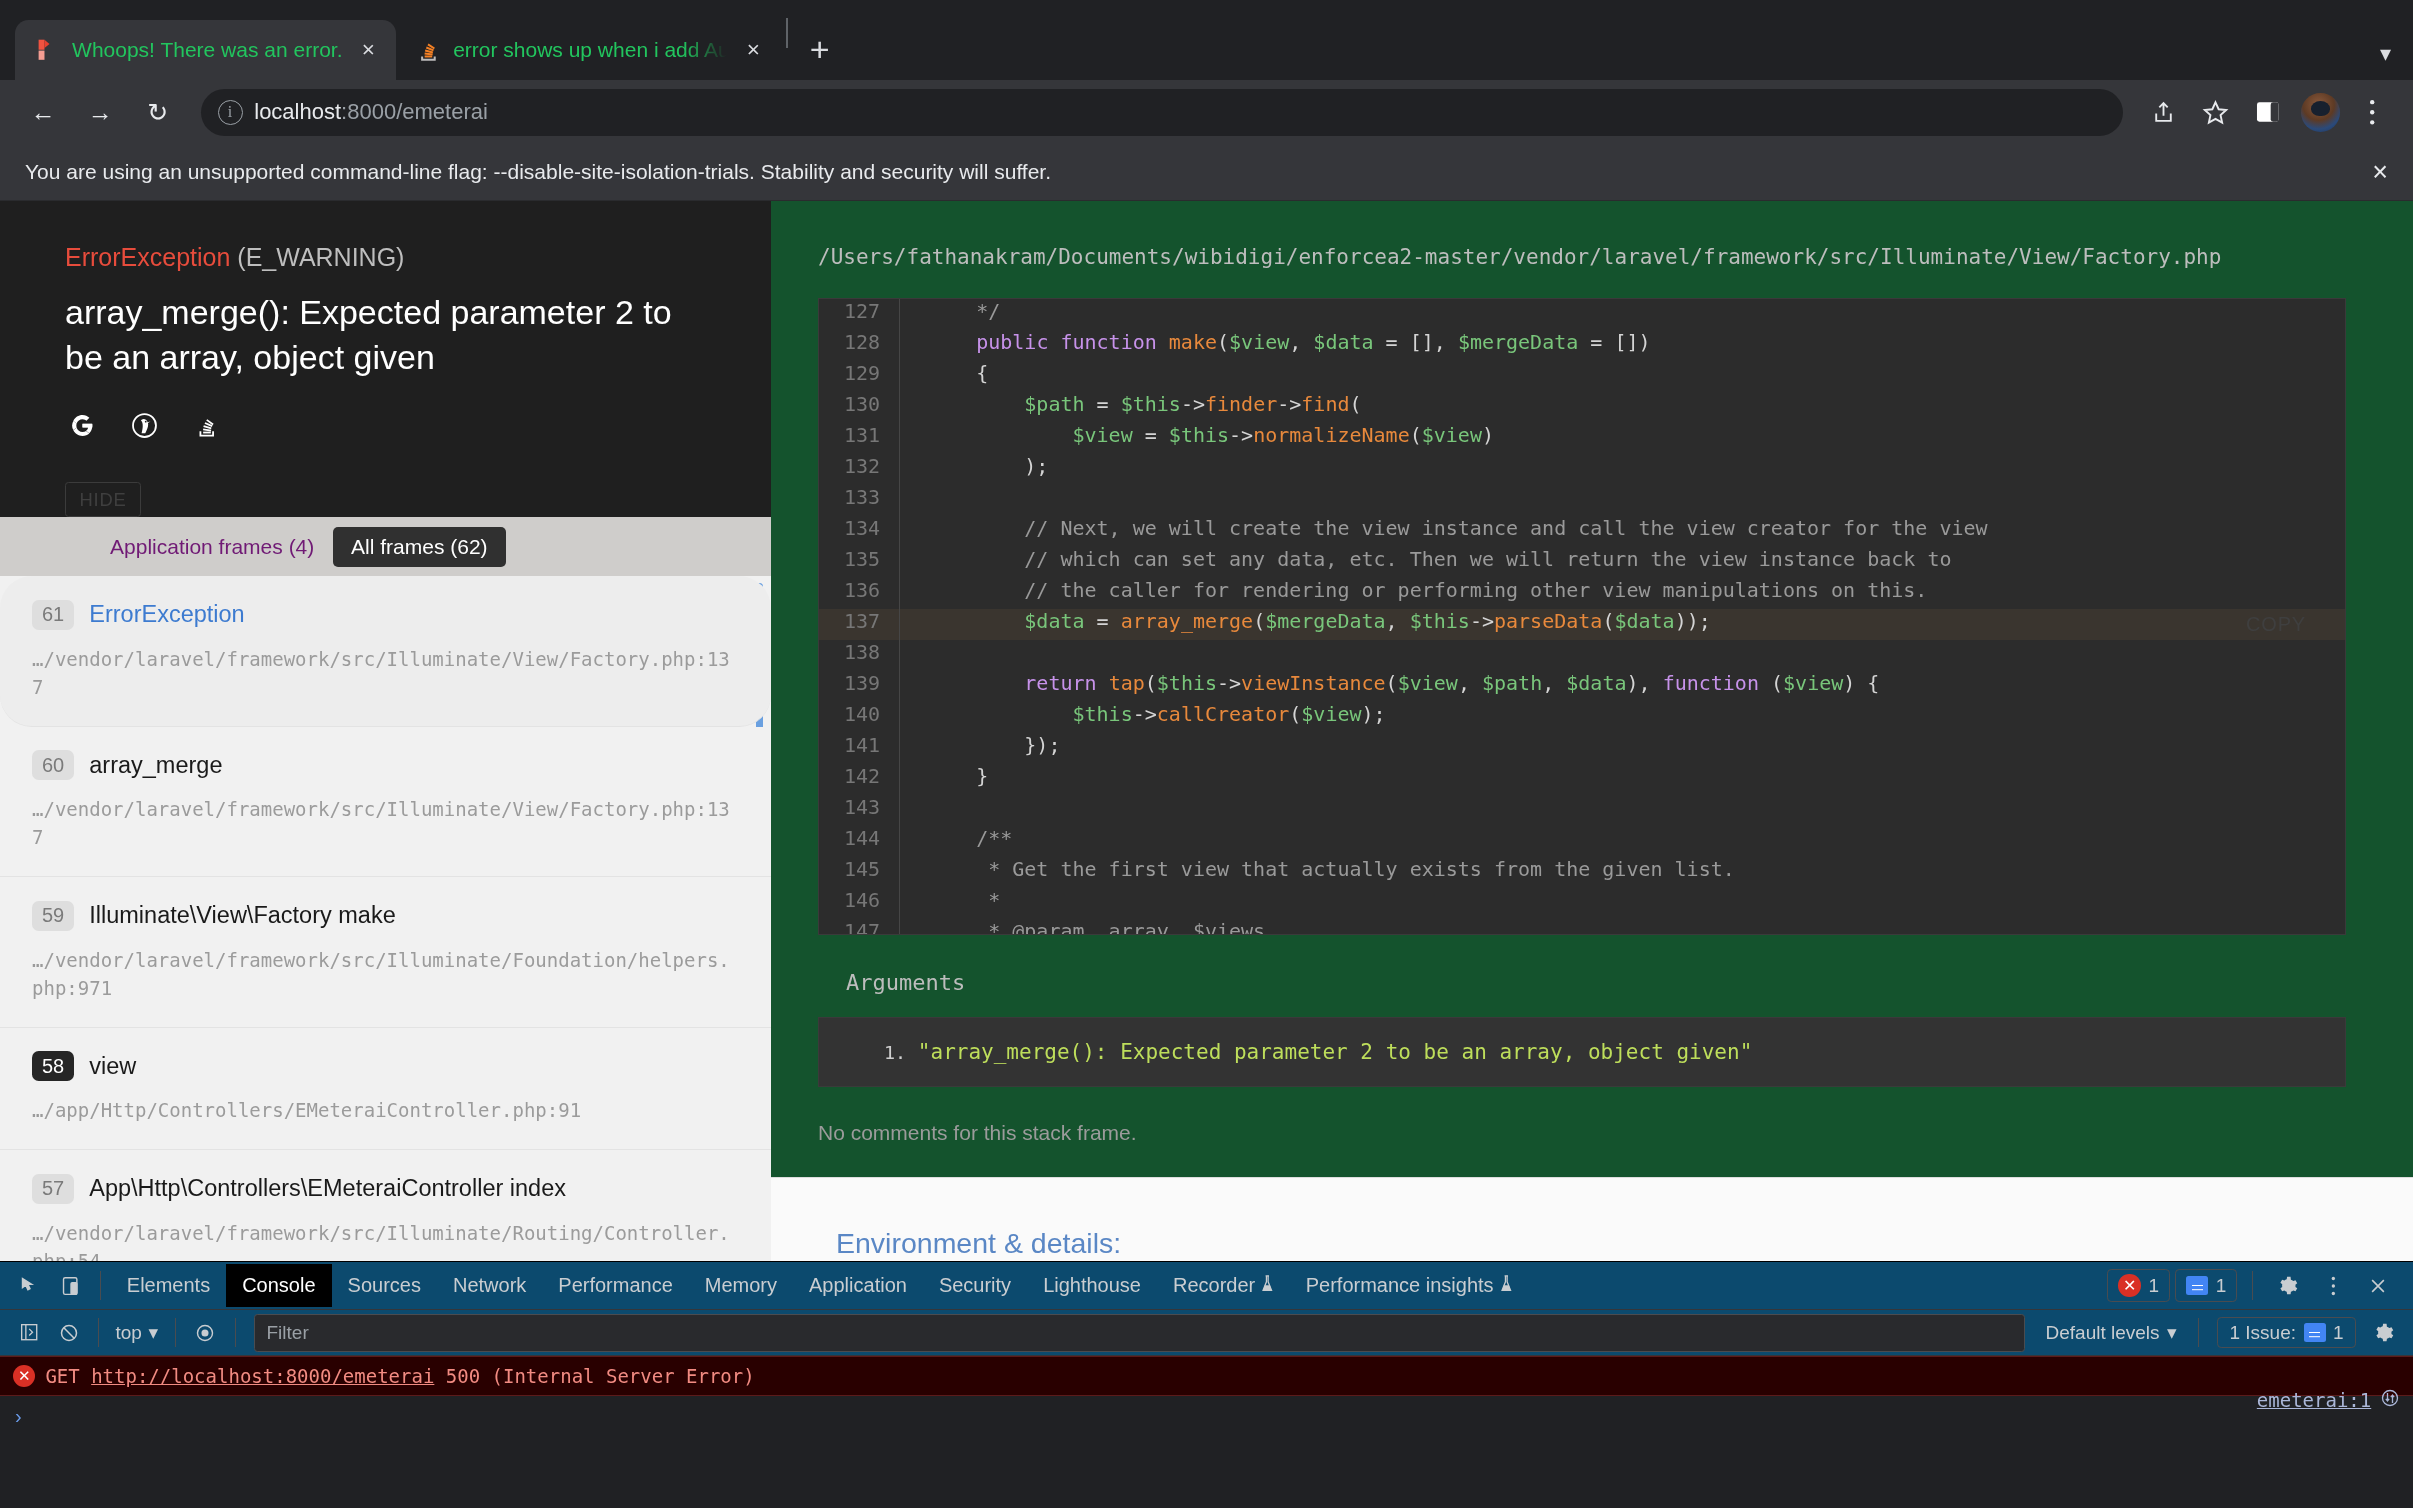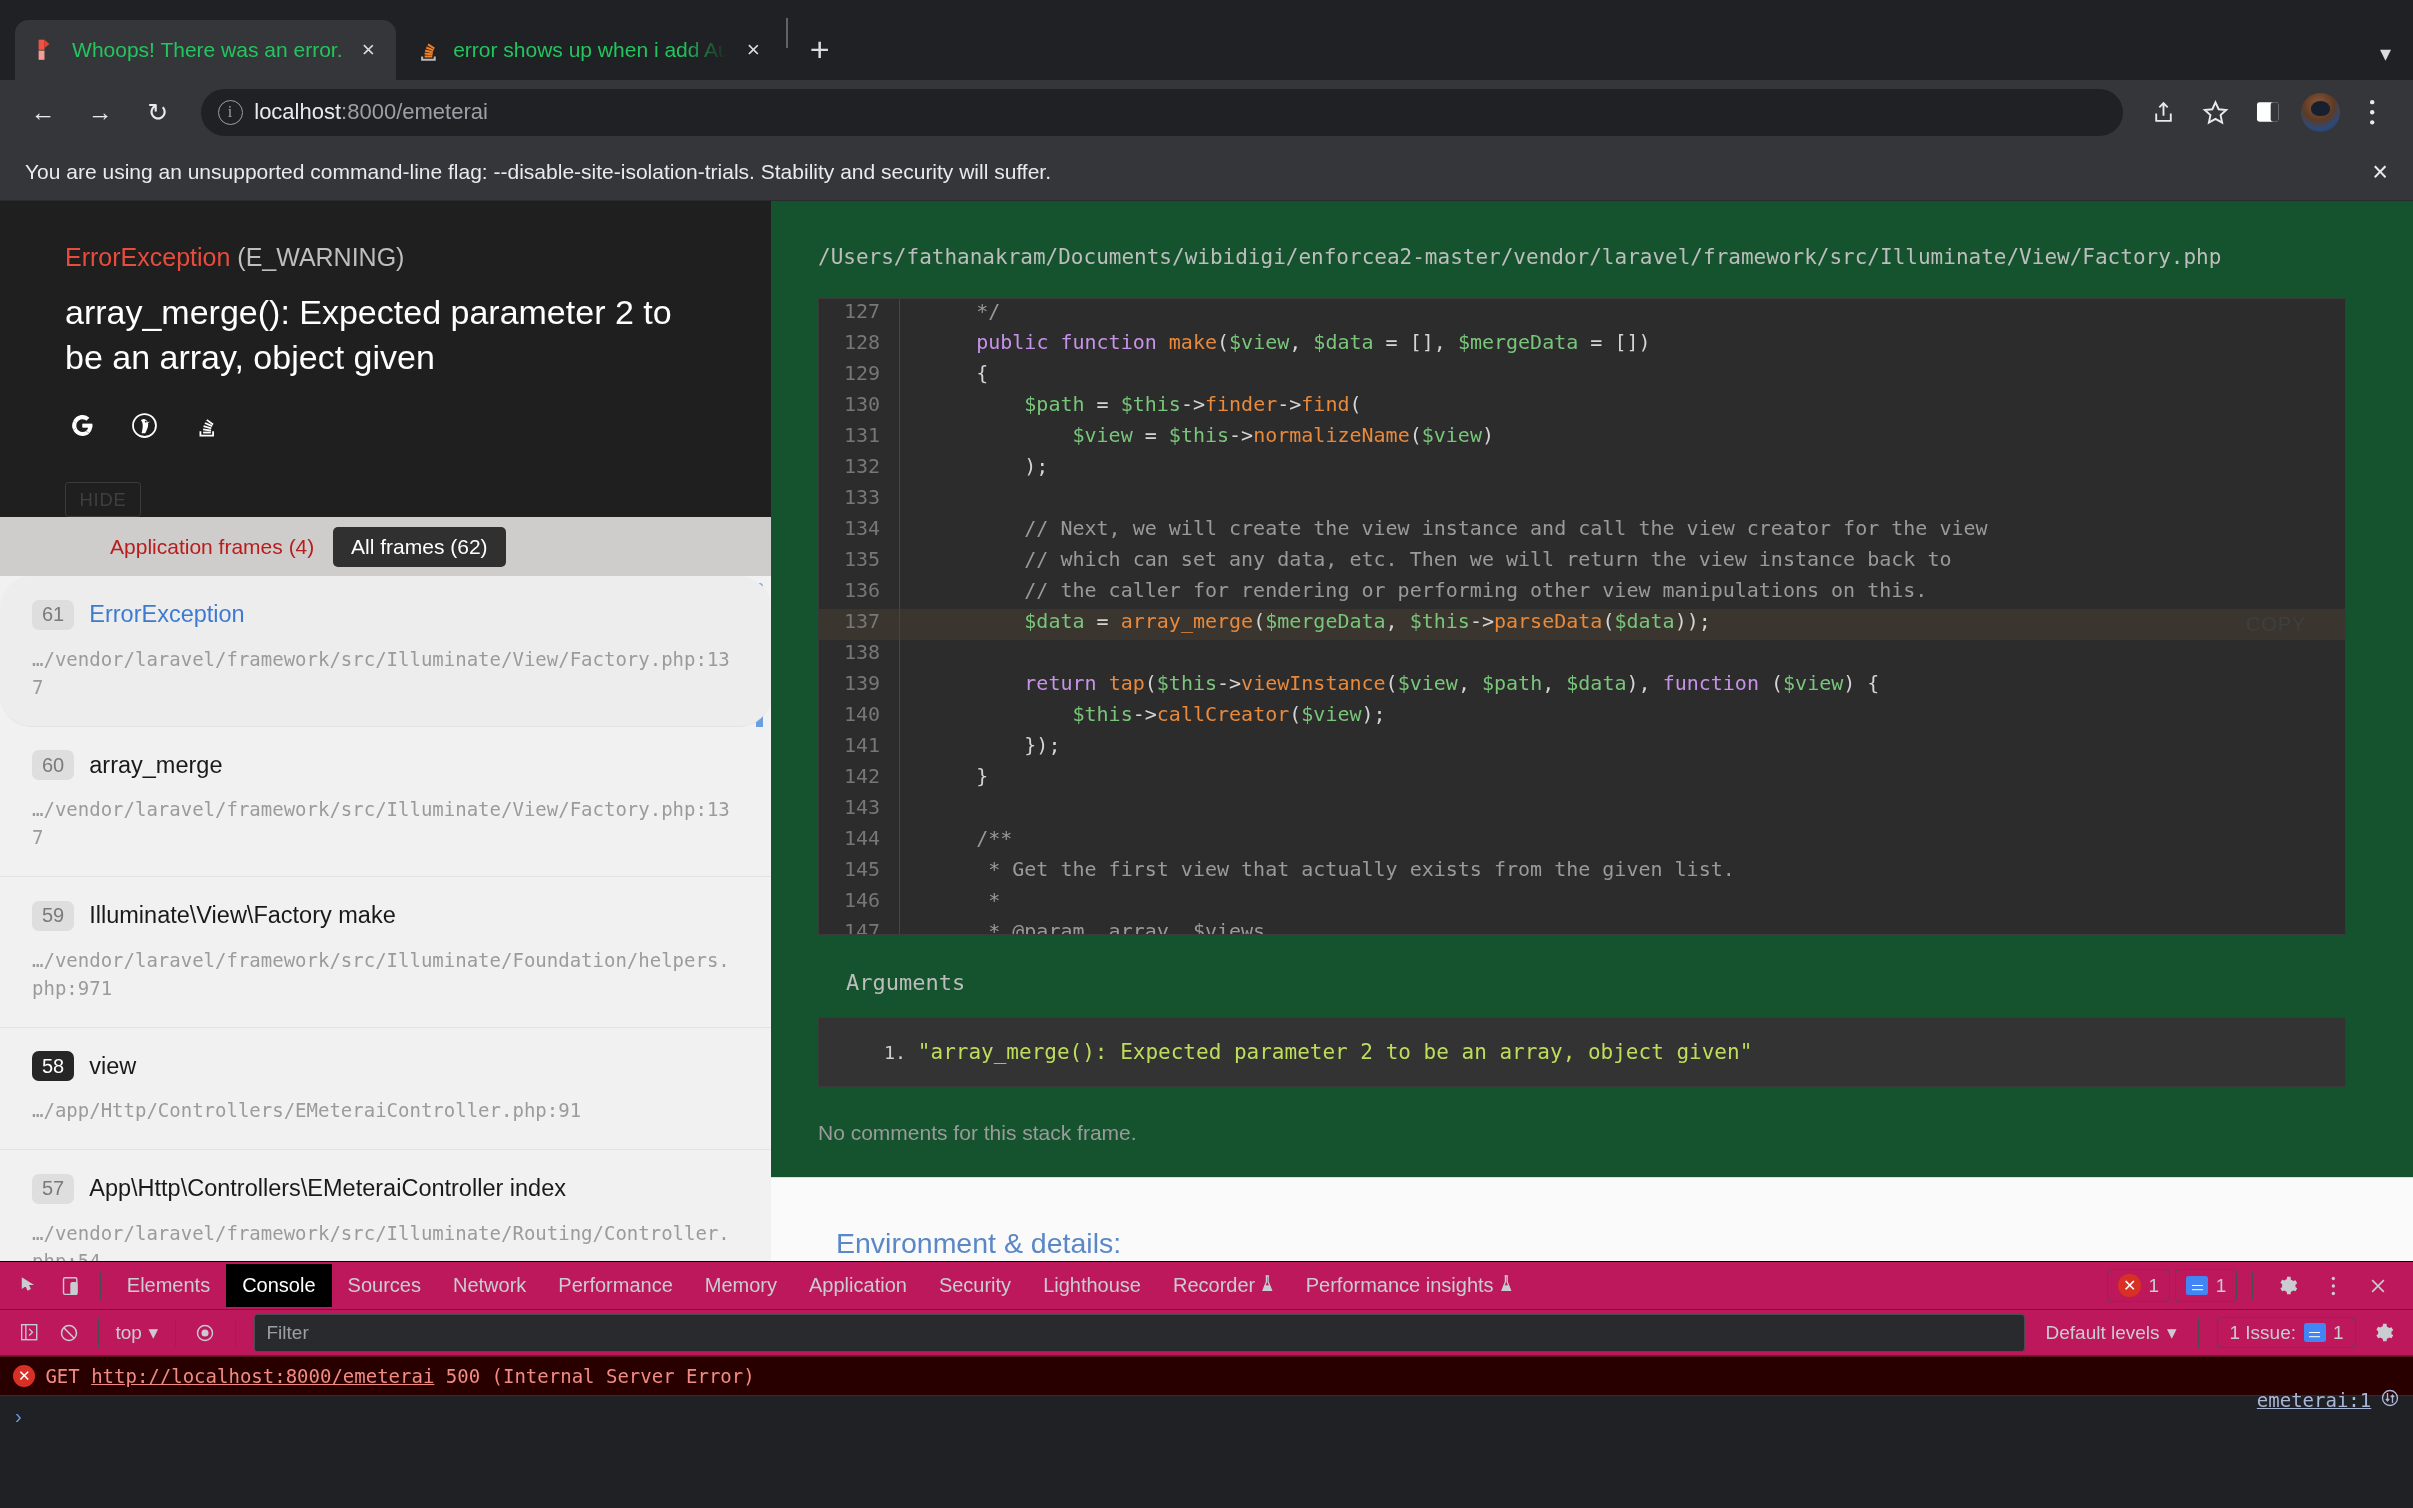--- a/index.html
+++ b/index.html
@@ -113,21 +113,21 @@
   .btn-copy {
     color: #3f3f3f; font-size: 20px; letter-spacing: 0.8px;
     position: absolute; right: 107px; top: 412px;
   }
 
   .frames-tabs {
     display: flex; align-items: center; justify-content: flex-end; gap: 0;
     background: #cfcdcb; height: 59px; padding-right: 265px; flex: none;
   }
   .ftab {
-    font-size: 21px; color: #b91c1c; padding: 8.4px 18.4px; border-radius: 5px;
+    font-size: 21px; color: #701a75; padding: 8.4px 18.4px; border-radius: 5px;
   }
   .ftab.active { background: #303030; color: #fff; }
 
   .frames-list { flex: 1; overflow: hidden; background: #f1f1f1; position: relative; }
   .frame {
     padding: 23.5px 32px 25px 32px; border-bottom: 0.8px solid #e3e3e3;
     background: #f1f1f1; position: relative;
   }
   .frame.active { background: #ededed; border-radius: 32px; }
   .frame-top { display: flex; align-items: center; gap: 15px; margin-bottom: 15px; }
@@ -189,21 +189,21 @@
 
   .env-section {
     background: #fafafa; padding: 49px 0 0 0; margin-top: 32px;
     flex: 1; border-top: 0.8px solid #ddd;
   }
   .env-title { color: #5a87c5; font-size: 28.5px; padding-left: 65px; }
 
   
   .devtools {
     position: absolute; left: 0; right: 0; bottom: 0; height: 247px;
-    background: #be185d; border-top: 0.8px solid #000;
+    background: #0c4a6e; border-top: 0.8px solid #000;
     display: flex; flex-direction: column; z-index: 20;
   }
   .dt-tabbar {
     height: 48px; display: flex; align-items: center; gap: 0;
     padding-left: 10px; border-bottom: 0.8px solid #35363a; flex: none;
   }
   .dt-ico {
     width: 40px; height: 40px; display: flex; align-items: center;
     justify-content: center; color: #c9cdd1;
   }

